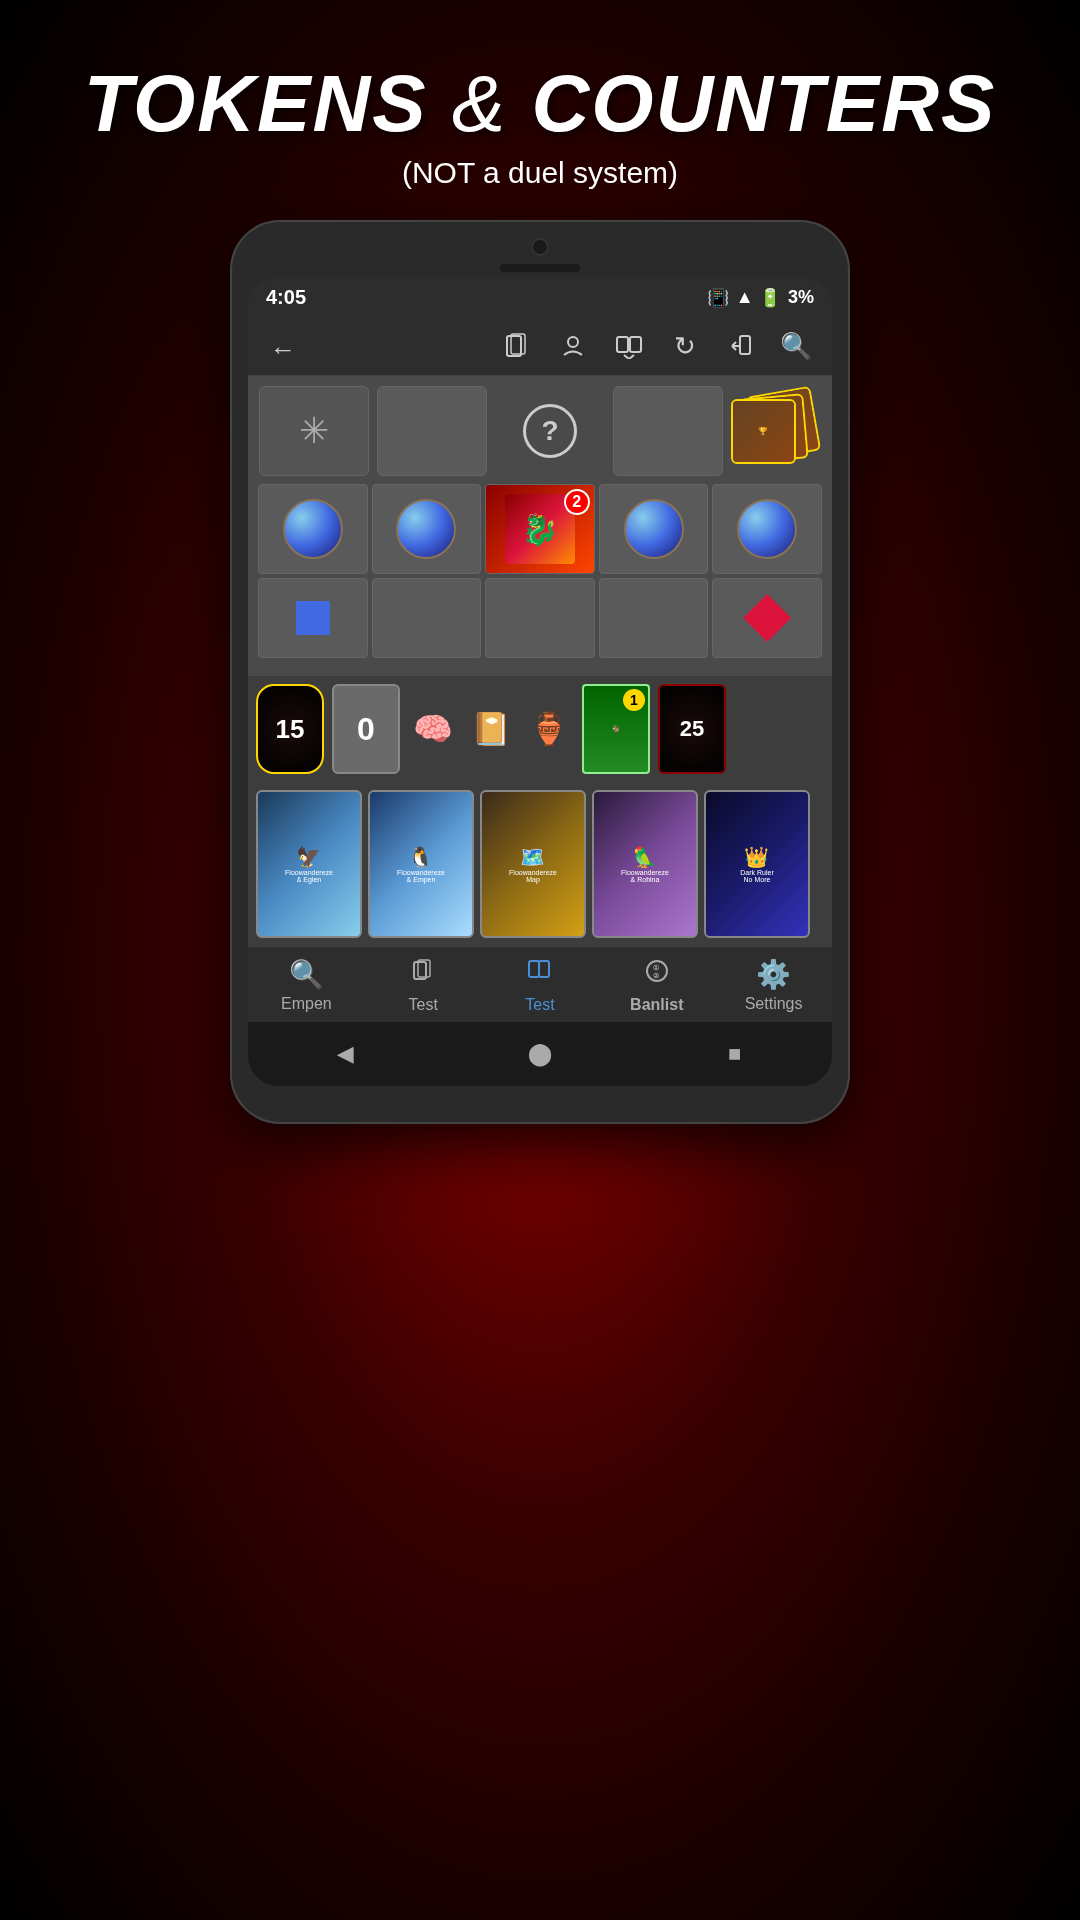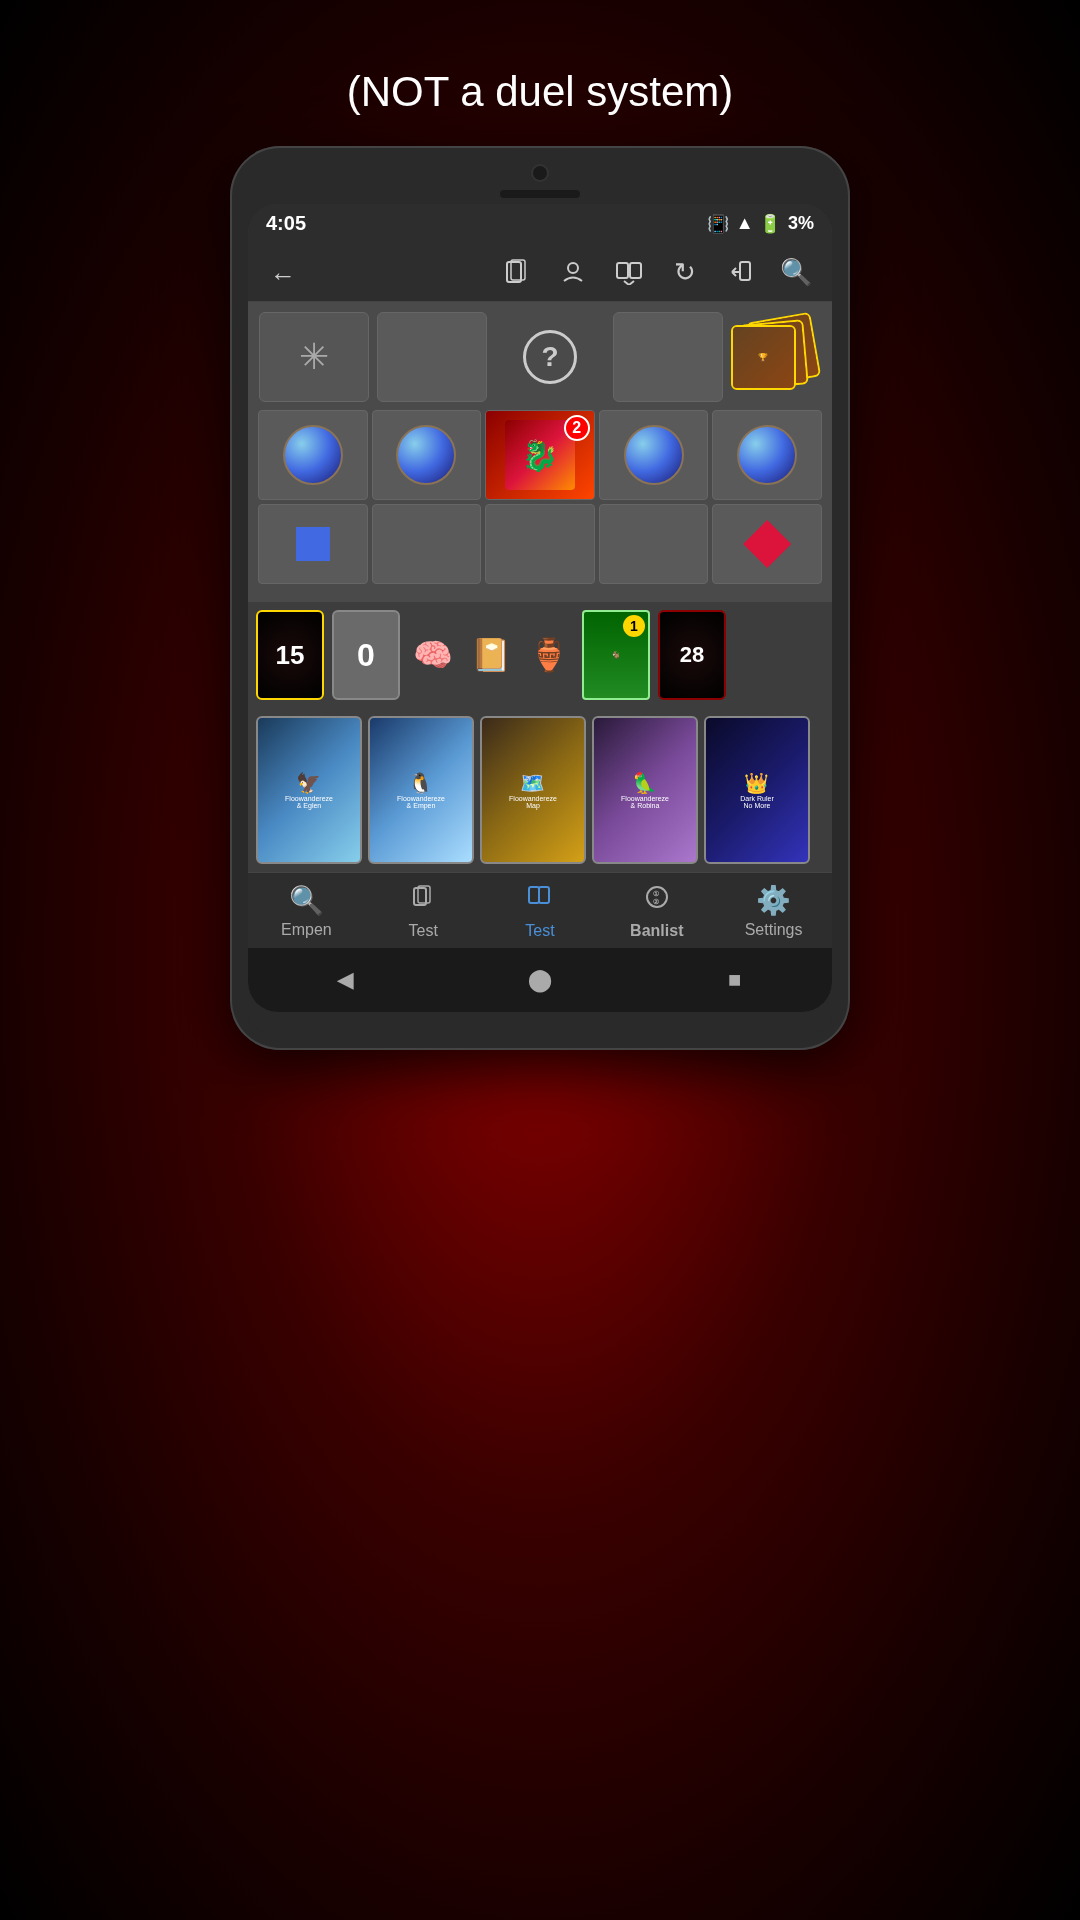--- a/index.html
+++ b/index.html
@@ -25,21 +25,21 @@
       font-weight: 900;
       color: white;
       text-shadow: 2px 2px 8px rgba(0,0,0,0.8);
       line-height: 1.1;
       letter-spacing: 2px;
     }
     .promo-title span {
       font-style: italic;
     }
     .promo-subtitle {
-      font-size: 42px;
+      font-size: 30px;
       color: white;
       font-weight: 400;
       margin-top: 8px;
     }
 
     
     .phone-frame {
       width: 620px;
       background: #2a2a2a;
       border-radius: 50px;
@@ -299,21 +299,21 @@
     .player-area {
       background: #3d3d3d;
       display: flex;
       align-items: center;
       gap: 8px;
       padding: 8px;
     }
     .lp-card {
       width: 68px;
       height: 90px;
-      border-radius: 6px;
+      border-radius: 18px;
       background: radial-gradient(circle, #1a0a0a, #000);
       border: 2px solid #FFD700;
       display: flex;
       align-items: center;
       justify-content: center;
       color: white;
       font-size: 26px;
       font-weight: bold;
     }
     .counter-card {
@@ -474,20 +474,25 @@
     
     .banlist-badge {
       position: relative;
       font-weight: bold;
     }
   </style>
 </head>
 <body>
 
 <div class="promo-header">
+  <div class="promo-title">
+    <span>TOKENS</span>
+    <span style="font-weight:400;">&amp;</span>
+    <span>COUNTERS</span>
+  </div>
   <div class="promo-subtitle">(NOT a duel system)</div>
 </div>
 
 <div class="phone-frame">
 
   <div class="phone-notch-bar">
     <div class="phone-camera"></div>
   </div>
   <div class="phone-speaker"></div>
 
@@ -610,21 +615,21 @@
         <span>0</span>
       </div>
       <div class="player-icon">🧠</div>
       <div class="player-icon">📔</div>
       <div class="player-icon">🏺</div>
       <div class="scapegoat-card">
         <div class="scapegoat-inner">🐐</div>
         <div class="scapegoat-counter">1</div>
       </div>
       <div class="deck-card">
-        <span>28</span>
+        <span>25</span>
       </div>
     </div>
 
     <div class="hand-area">
       <div class="hand-card hc1">
         <div class="hand-card-img">
           <div style="font-size:7px;color:#fff;text-align:center;padding:4px;">
             <div style="font-size:20px;">🦅</div>
             Floowandereze<br>&amp; Eglen
           </div>

